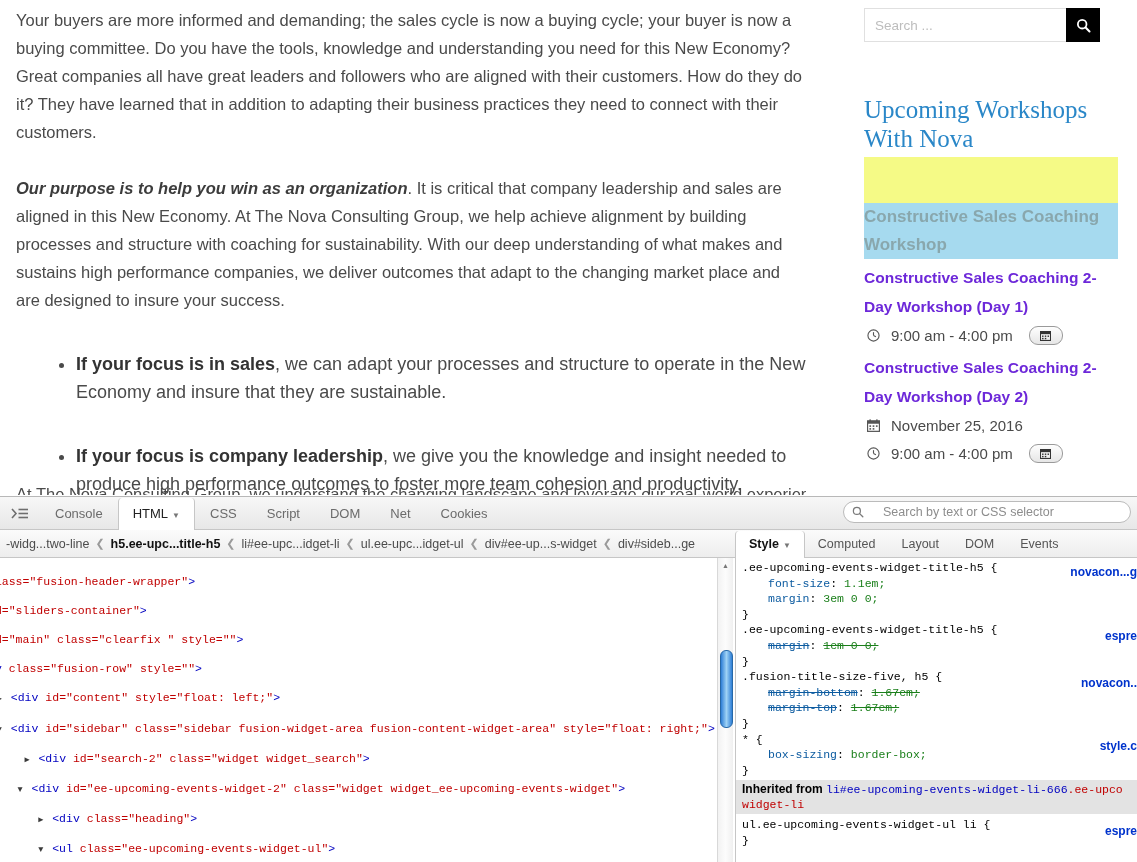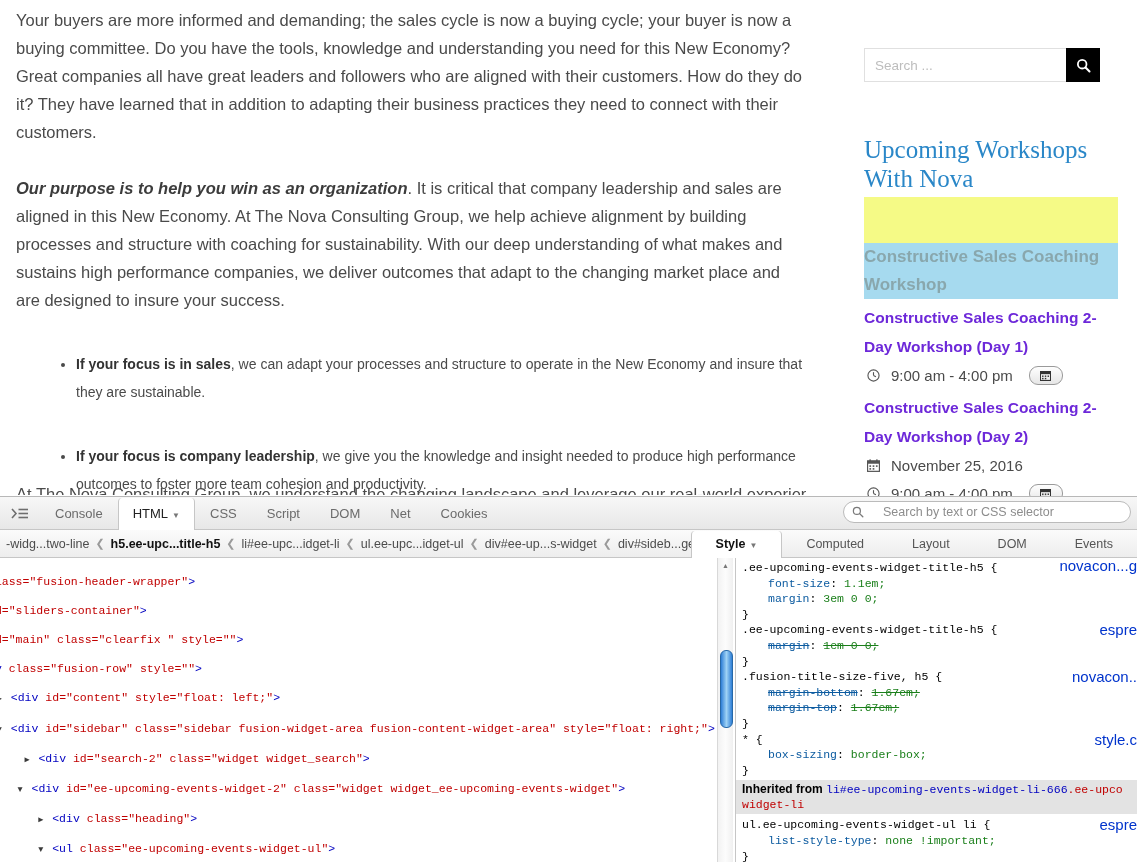--- a/index.html
+++ b/index.html
@@ -40,34 +40,33 @@
     font-style: italic;
     color: #3c3c3c;
     margin-top: 8px;
   }
   #article ul {
     margin: 0 0 24px 0;
     padding-left: 60px;
     list-style: disc;
   }
   #article ul li {
-    font-size: 14px;
+    font-size: 18px;
     line-height: 28px;
     color: #4a4a4a;
     margin-bottom: 0px;
     margin-top: 36px;
   }
   #article ul li b { color: #333; font-weight: bold; }
 
   
   #sidebar {
     position: absolute;
     left: 864px; top: 8px;
     width: 256px;
-    margin-top: 40px;
   }
   .search-row {
     display: flex;
     width: 236px;
     height: 34px;
   }
   .search-field {
     flex: 1;
     border: 1px solid #e0e0e0;
     border-right: none;
@@ -244,21 +243,21 @@
   .crumb.sel { font-weight: bold; color: #111; }
   .crumb-sep { color: #9a9a9a; font-size: 11px; }
 
   #style-tabs {
     flex: 1;
     display: flex; align-items: flex-end;
     background: linear-gradient(#fbfbfb, #ededed);
   }
   .st-tab {
     height: 26px; line-height: 26px;
-    padding: 0 24px;
+    padding: 0 13px;
     font-size: 12.5px;
     color: #555;
     cursor: pointer;
     white-space: nowrap;
   }
   .st-tab.active {
     background: #fff;
     color: #111;
     font-weight: bold;
     border-left: 1px solid #c6c6c6;
@@ -335,25 +334,25 @@
     line-height: 15.6px;
   }
   .rule { position: relative; padding: 0 0 0 6px; }
   .sel-name { color: #000; }
   .prop { color: #0c5ba0; padding-left: 26px; display:inline-block;}
   .prop-val { color: #1a7f1a; }
   .strike { text-decoration: line-through; }
   .brace { color: #000; }
   .src {
     position: absolute;
-    right: 0px; top: 0;
+    right: 0px; top: 7px;
     color: #0033cc;
     font-family: "Liberation Sans", sans-serif;
-    font-size: 15px;
-    font-weight: normal;
+    font-size: 12px;
+    font-weight: bold;
     white-space: nowrap;
   }
   .inherited {
     background: #e3e3e3;
     padding: 2px 6px;
     margin-top: 2px;
     color: #000;
     font-family: "Liberation Sans", sans-serif;
     font-size: 12px;
     font-weight: bold;
@@ -611,20 +610,19 @@
           <div class="sel-name">* {</div>
           <div><span class="prop">box-sizing</span><span class="brace">: </span><span class="prop-val">border-box;</span></div>
           <div class="brace">}</div>
         </div>
 
         <div class="inherited"><span>Inherited from</span> <span class="mono m-blue">li#ee-upcoming-events-widget-li-666</span><span class="mono m-red">.ee-upco</span><br><span class="mono m-red">widget-li</span></div>
 
         <div class="rule" style="margin-top:3px;">
           <span class="src">espre</span>
           <div class="sel-name">ul.ee-upcoming-events-widget-ul li {</div>
-          <div><span class="prop">list-style-type</span><span class="brace">: </span><span class="prop-val">none !important;</span></div>
           <div class="brace">}</div>
         </div>
 
       </div>
     </div>
   </div>
 </div>
 
 </body></html>

